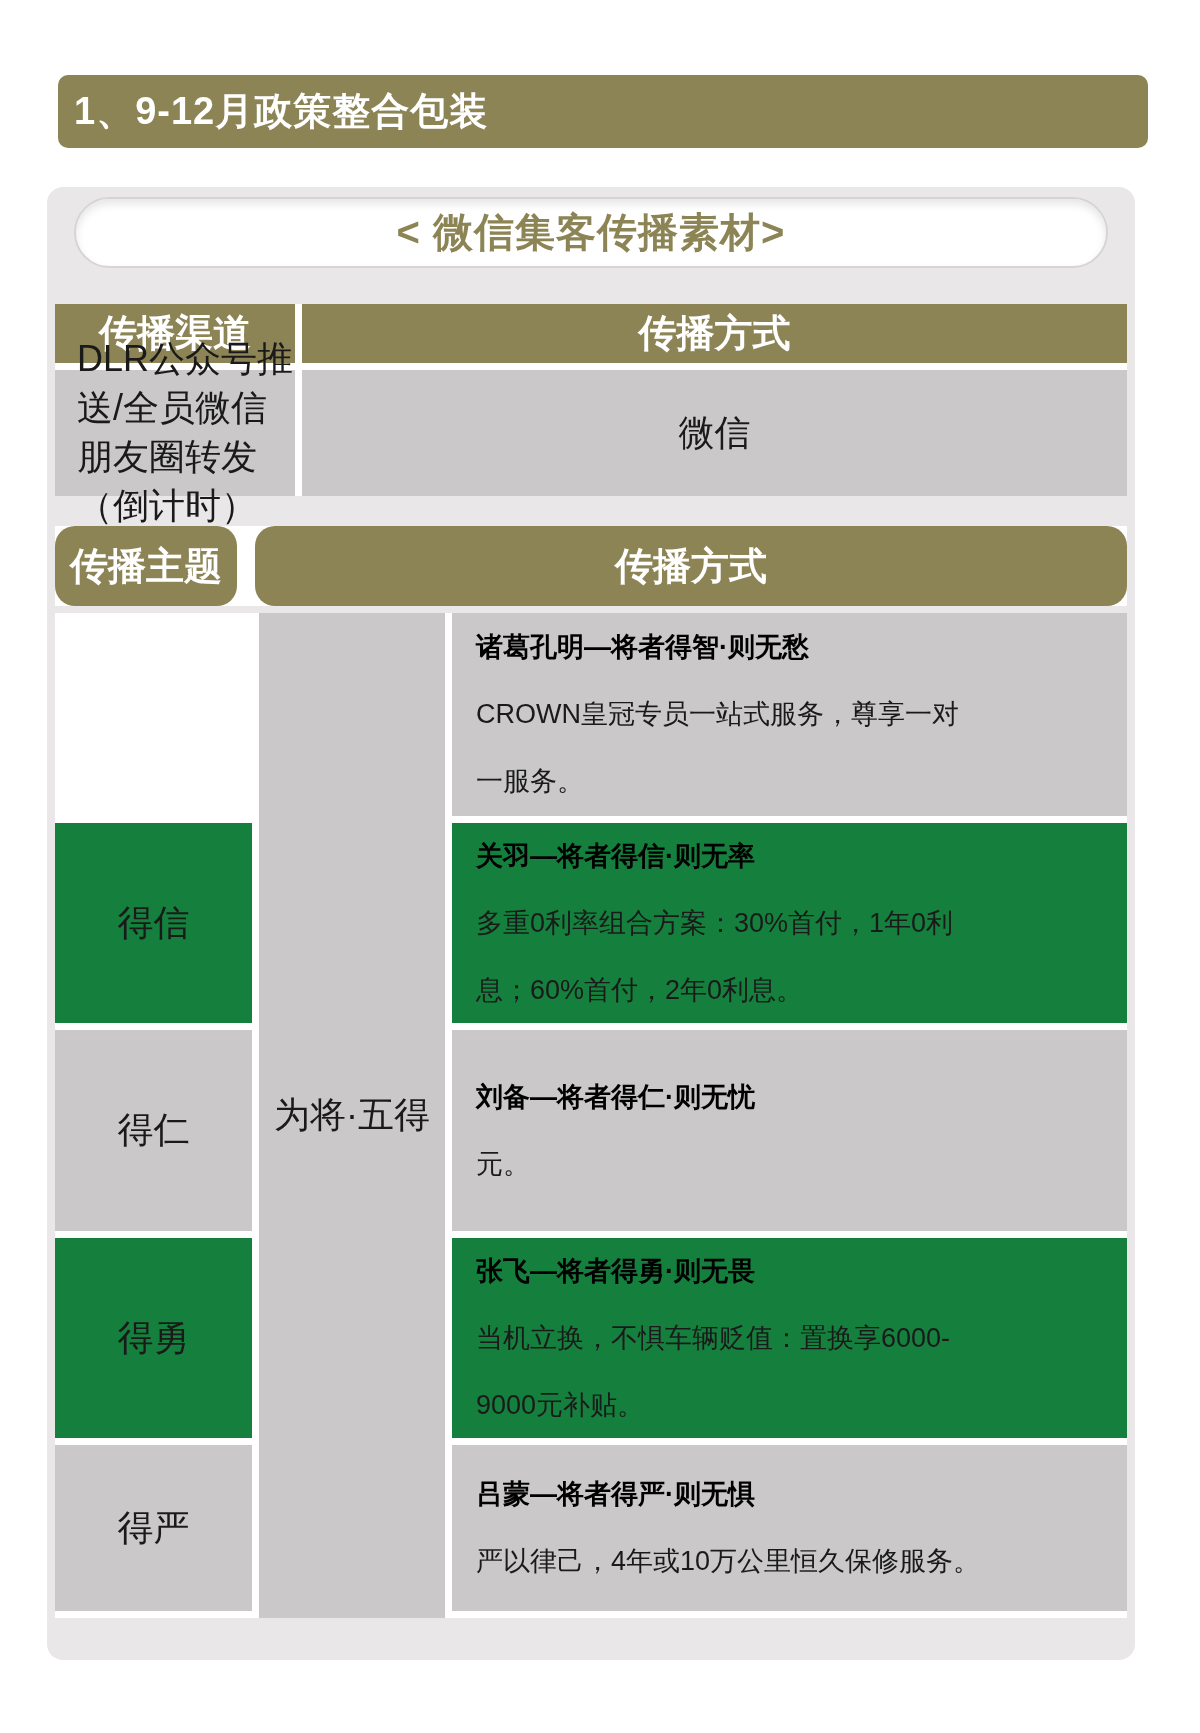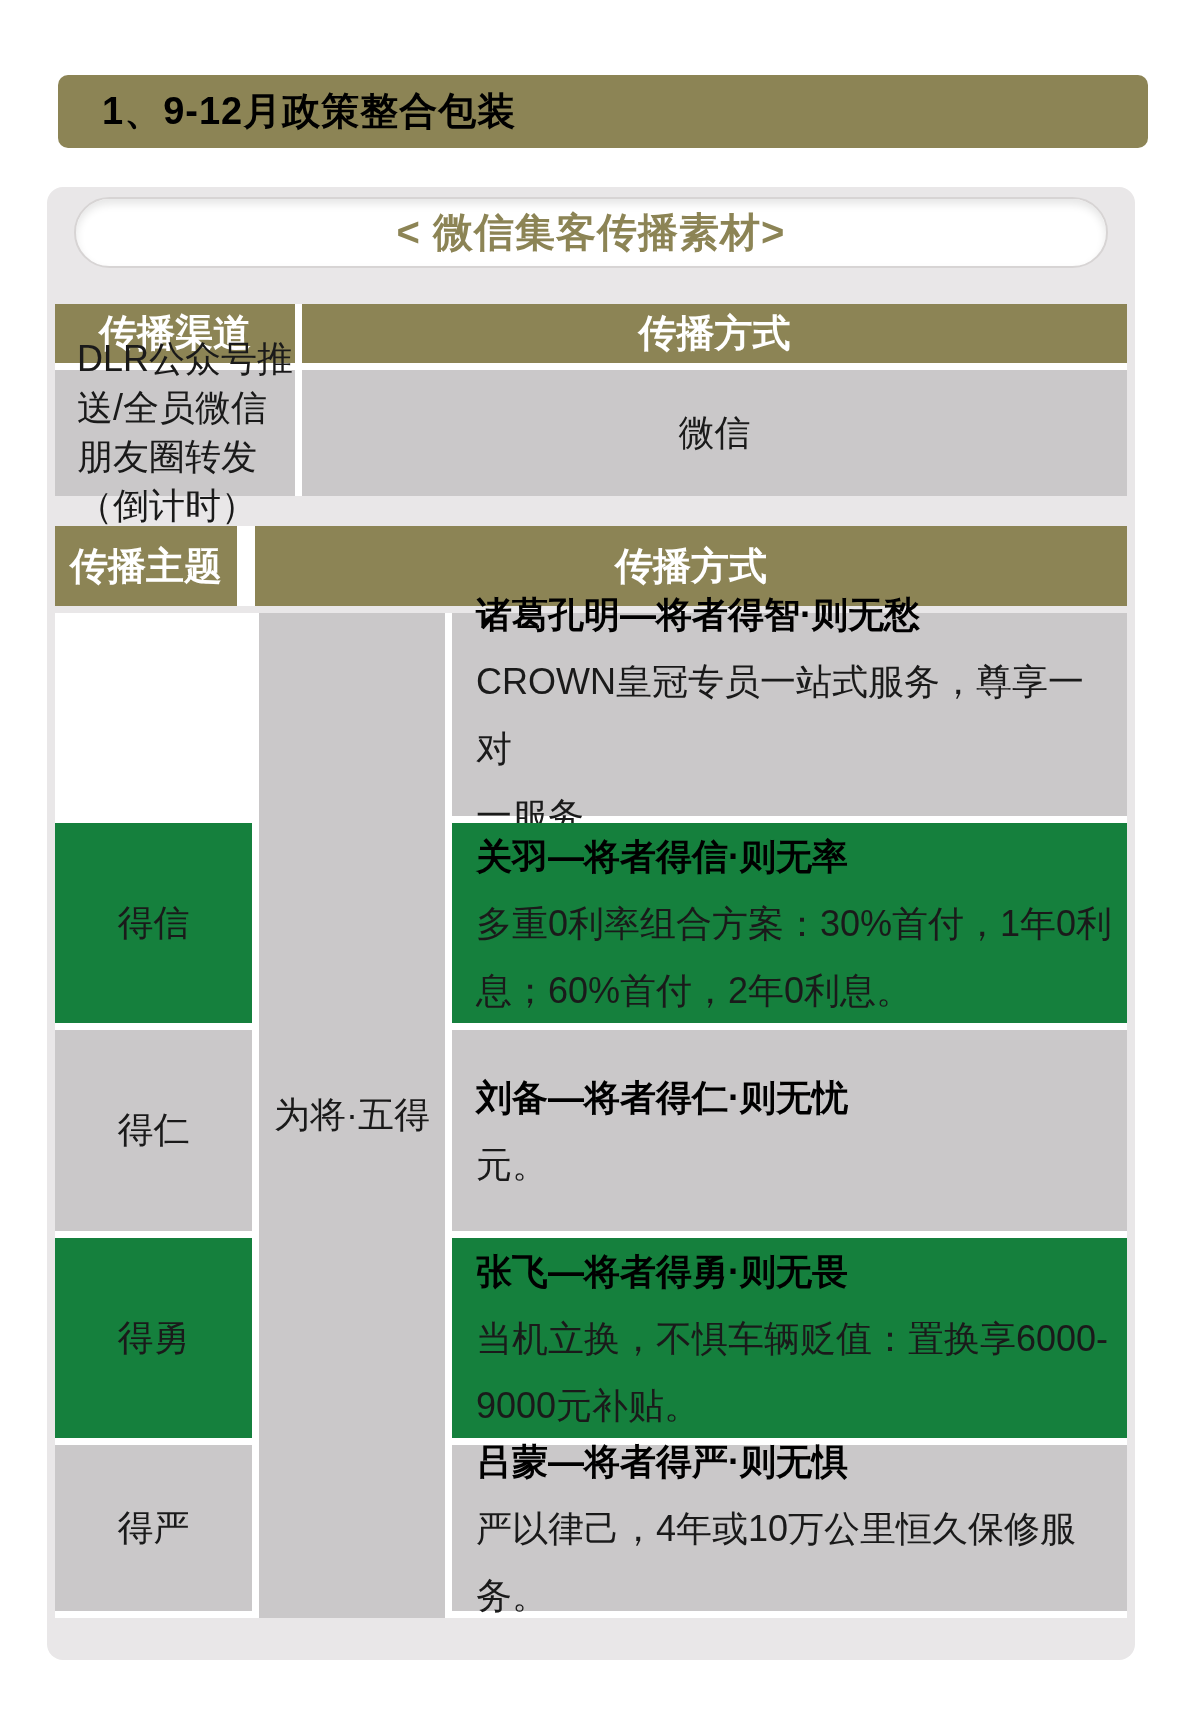--- a/index.html
+++ b/index.html
@@ -7,22 +7,22 @@
   body {
     width:1200px; height:1733px;
     position:relative;
     font-family:"Liberation Sans","DejaVu Sans",sans-serif;
     color:#1a1a1a;
   }
   .title-bar {
     position:absolute; left:58px; top:75px;
     width:1090px; height:73px;
     background:#8C8455; border-radius:10px;
-    color:#000000; font-weight:bold; font-size:38px;
-    line-height:73px; padding-left:44px;
+    color:#ffffff; font-weight:bold; font-size:38px;
+    line-height:73px; padding-left:16px;
     letter-spacing:1px;
   }
   .card {
     position:absolute; left:47px; top:187px;
     width:1088px;
     background:#E9E7E8; border-radius:16px;
     padding:10px 8px 42px 8px;
   }
   .pill {
     height:71px; margin:0 19px;
@@ -40,32 +40,32 @@
   .t2b { margin-top:7px;
          grid-template-columns:197px 186px 1fr;
          grid-template-rows:203px 200px 201px 200px 166px;
          gap:7px; }
   .cell { display:flex; align-items:center; justify-content:center; }
   .th {
     background:#8C8455; color:#ffffff;
     font-weight:bold; font-size:38px;
   }
   .t1 .th { height:59px; }
-  .t2h .th { height:80px; }
+  .t2h .th { height:80px;border-radius:20px; }
   .dark  { background:#CAC8C9; }
   .light { background:#15803d; }
   .t1 .body-cell { height:126px; font-size:36px; }
   .t1 .method { justify-content:flex-start; padding-left:22px; }
   .theme { font-size:36px; }
   .merged { grid-column:2; grid-row:1 / span 6; font-size:36px; }
   .content {
     grid-column:3;
     display:flex; flex-direction:column; justify-content:center;
     padding-left:24px; padding-right:10px;
-    font-size:36px; line-height:67px;
+    font-size:27px; line-height:67px;
   }
   .content .ttl { font-weight:bold; color:#000000; }
   .r1{grid-row:1} .r2{grid-row:2} .r3{grid-row:3} .r4{grid-row:4} .r5{grid-row:5}
 </style>
 </head>
 <body>
 
 <div class="title-bar">
   <span>1、9-12月政策整合包装</span>
 </div>

